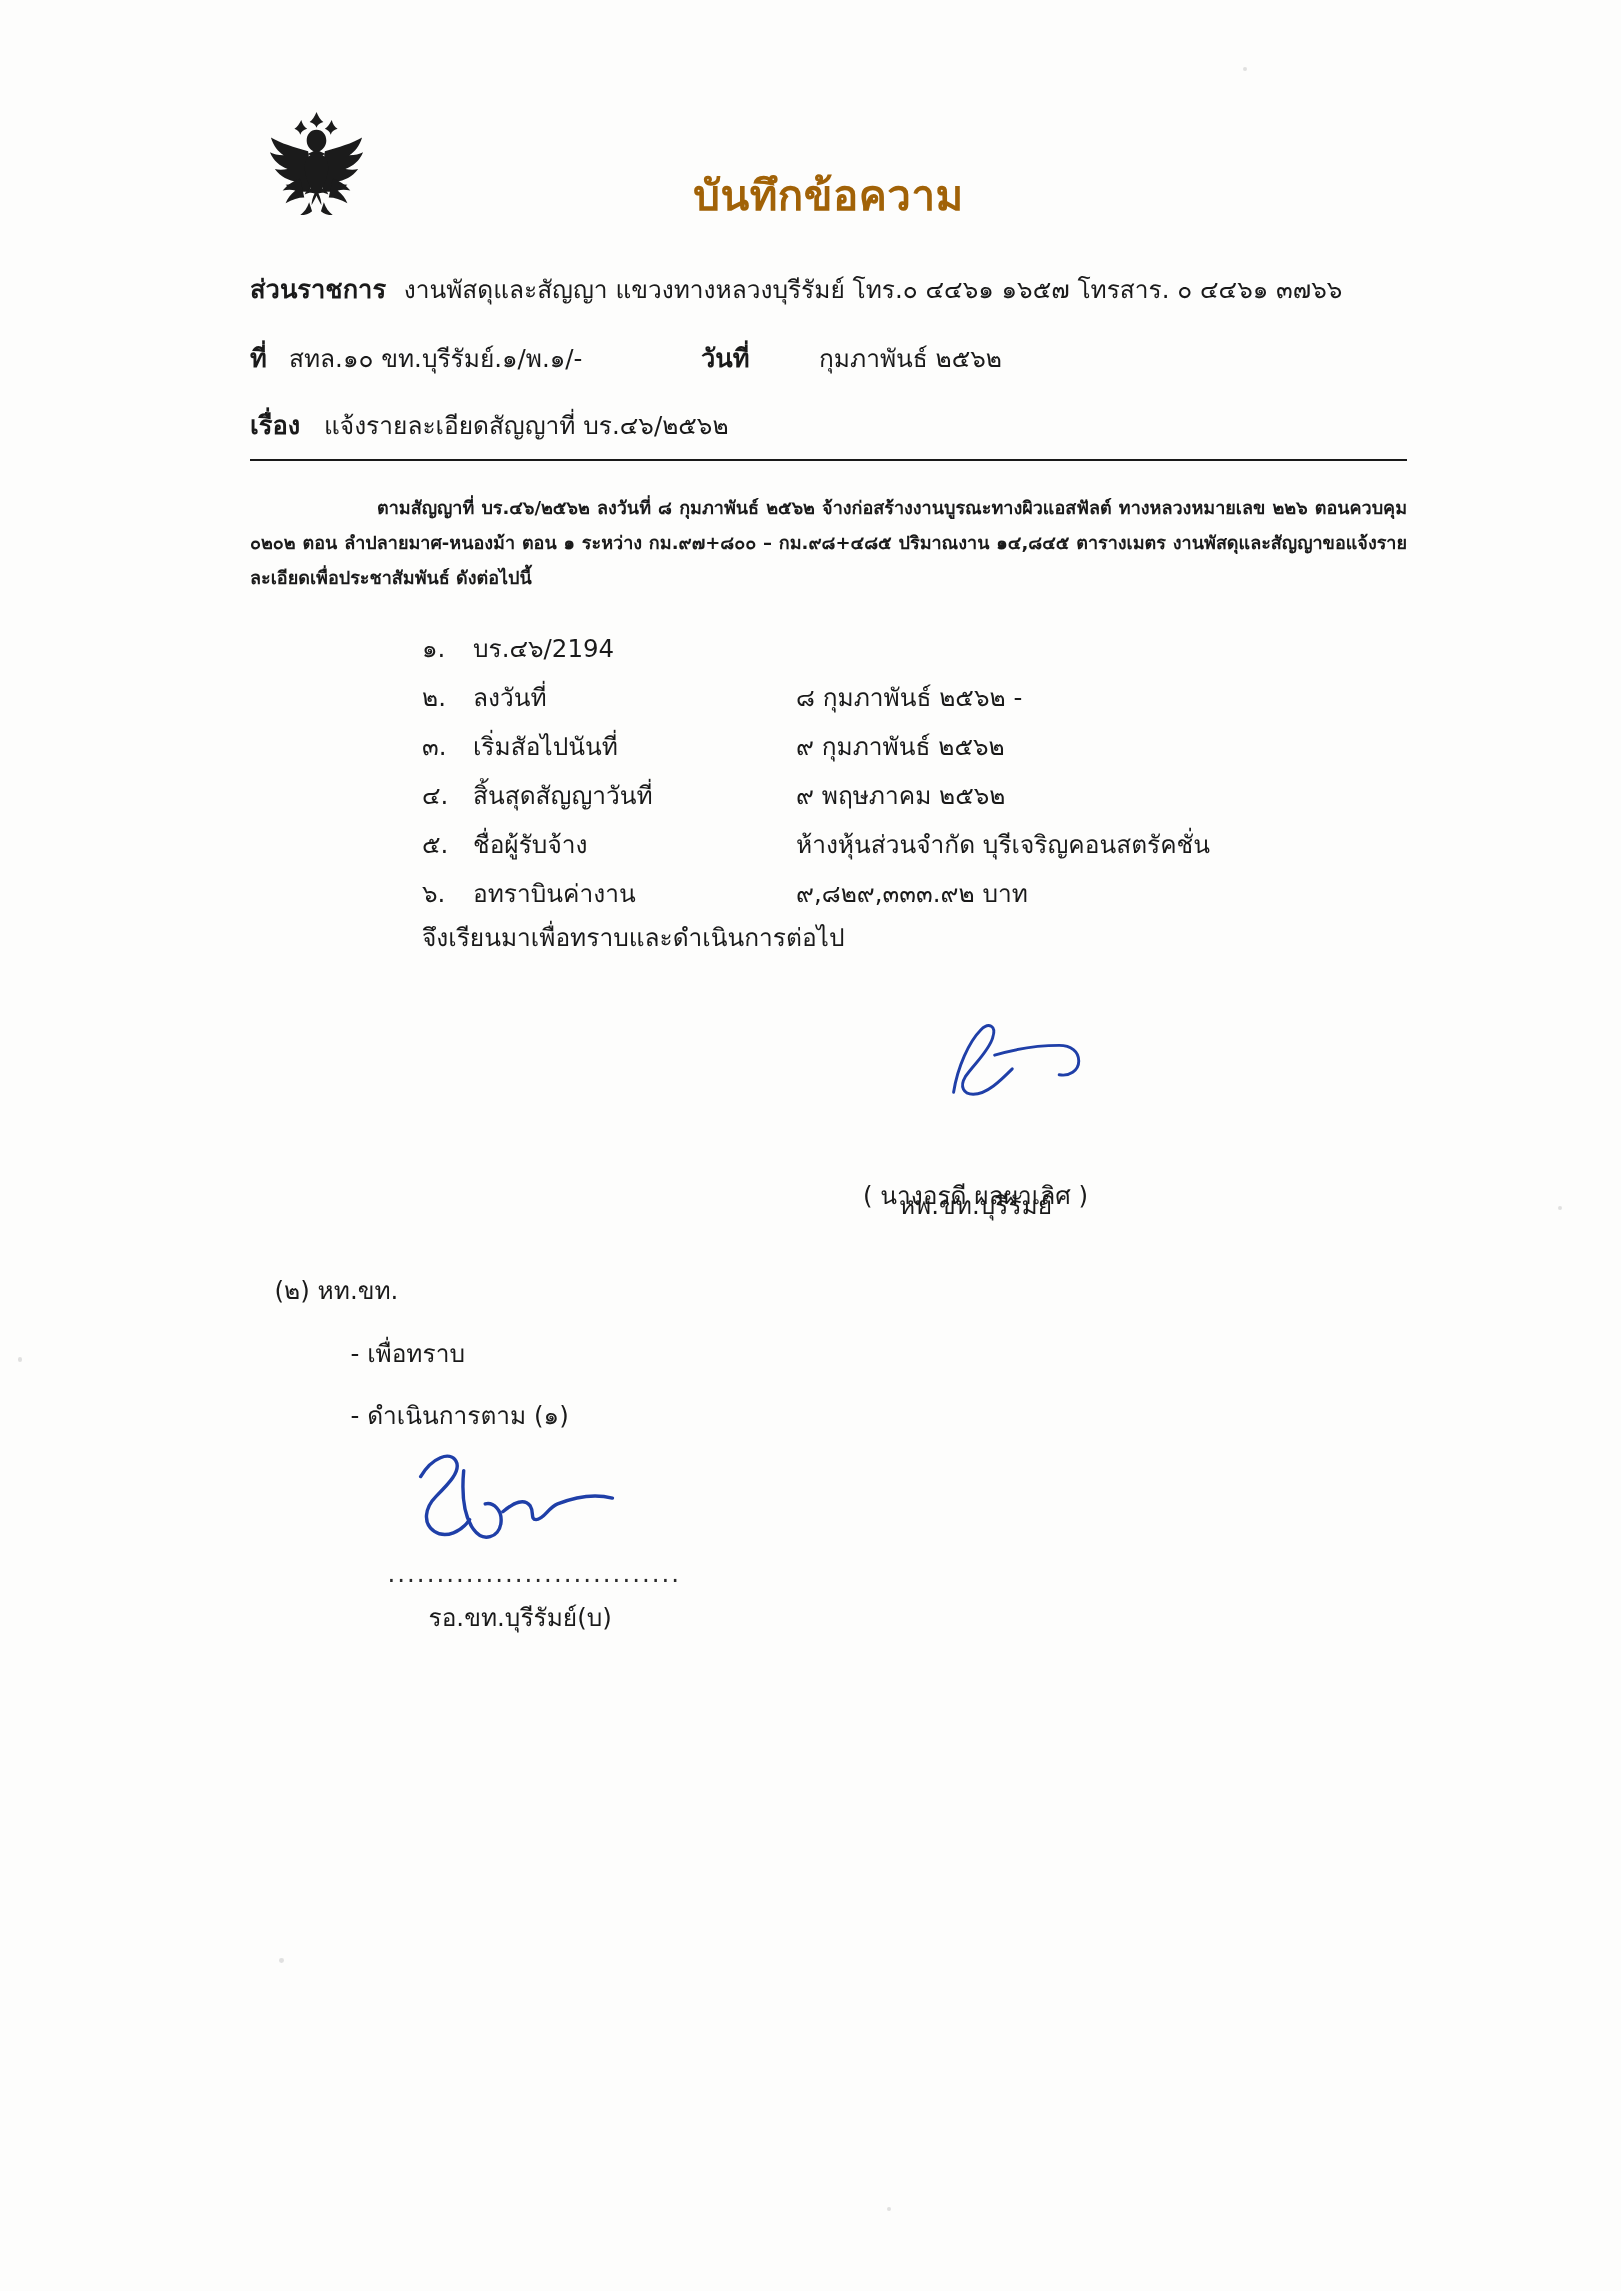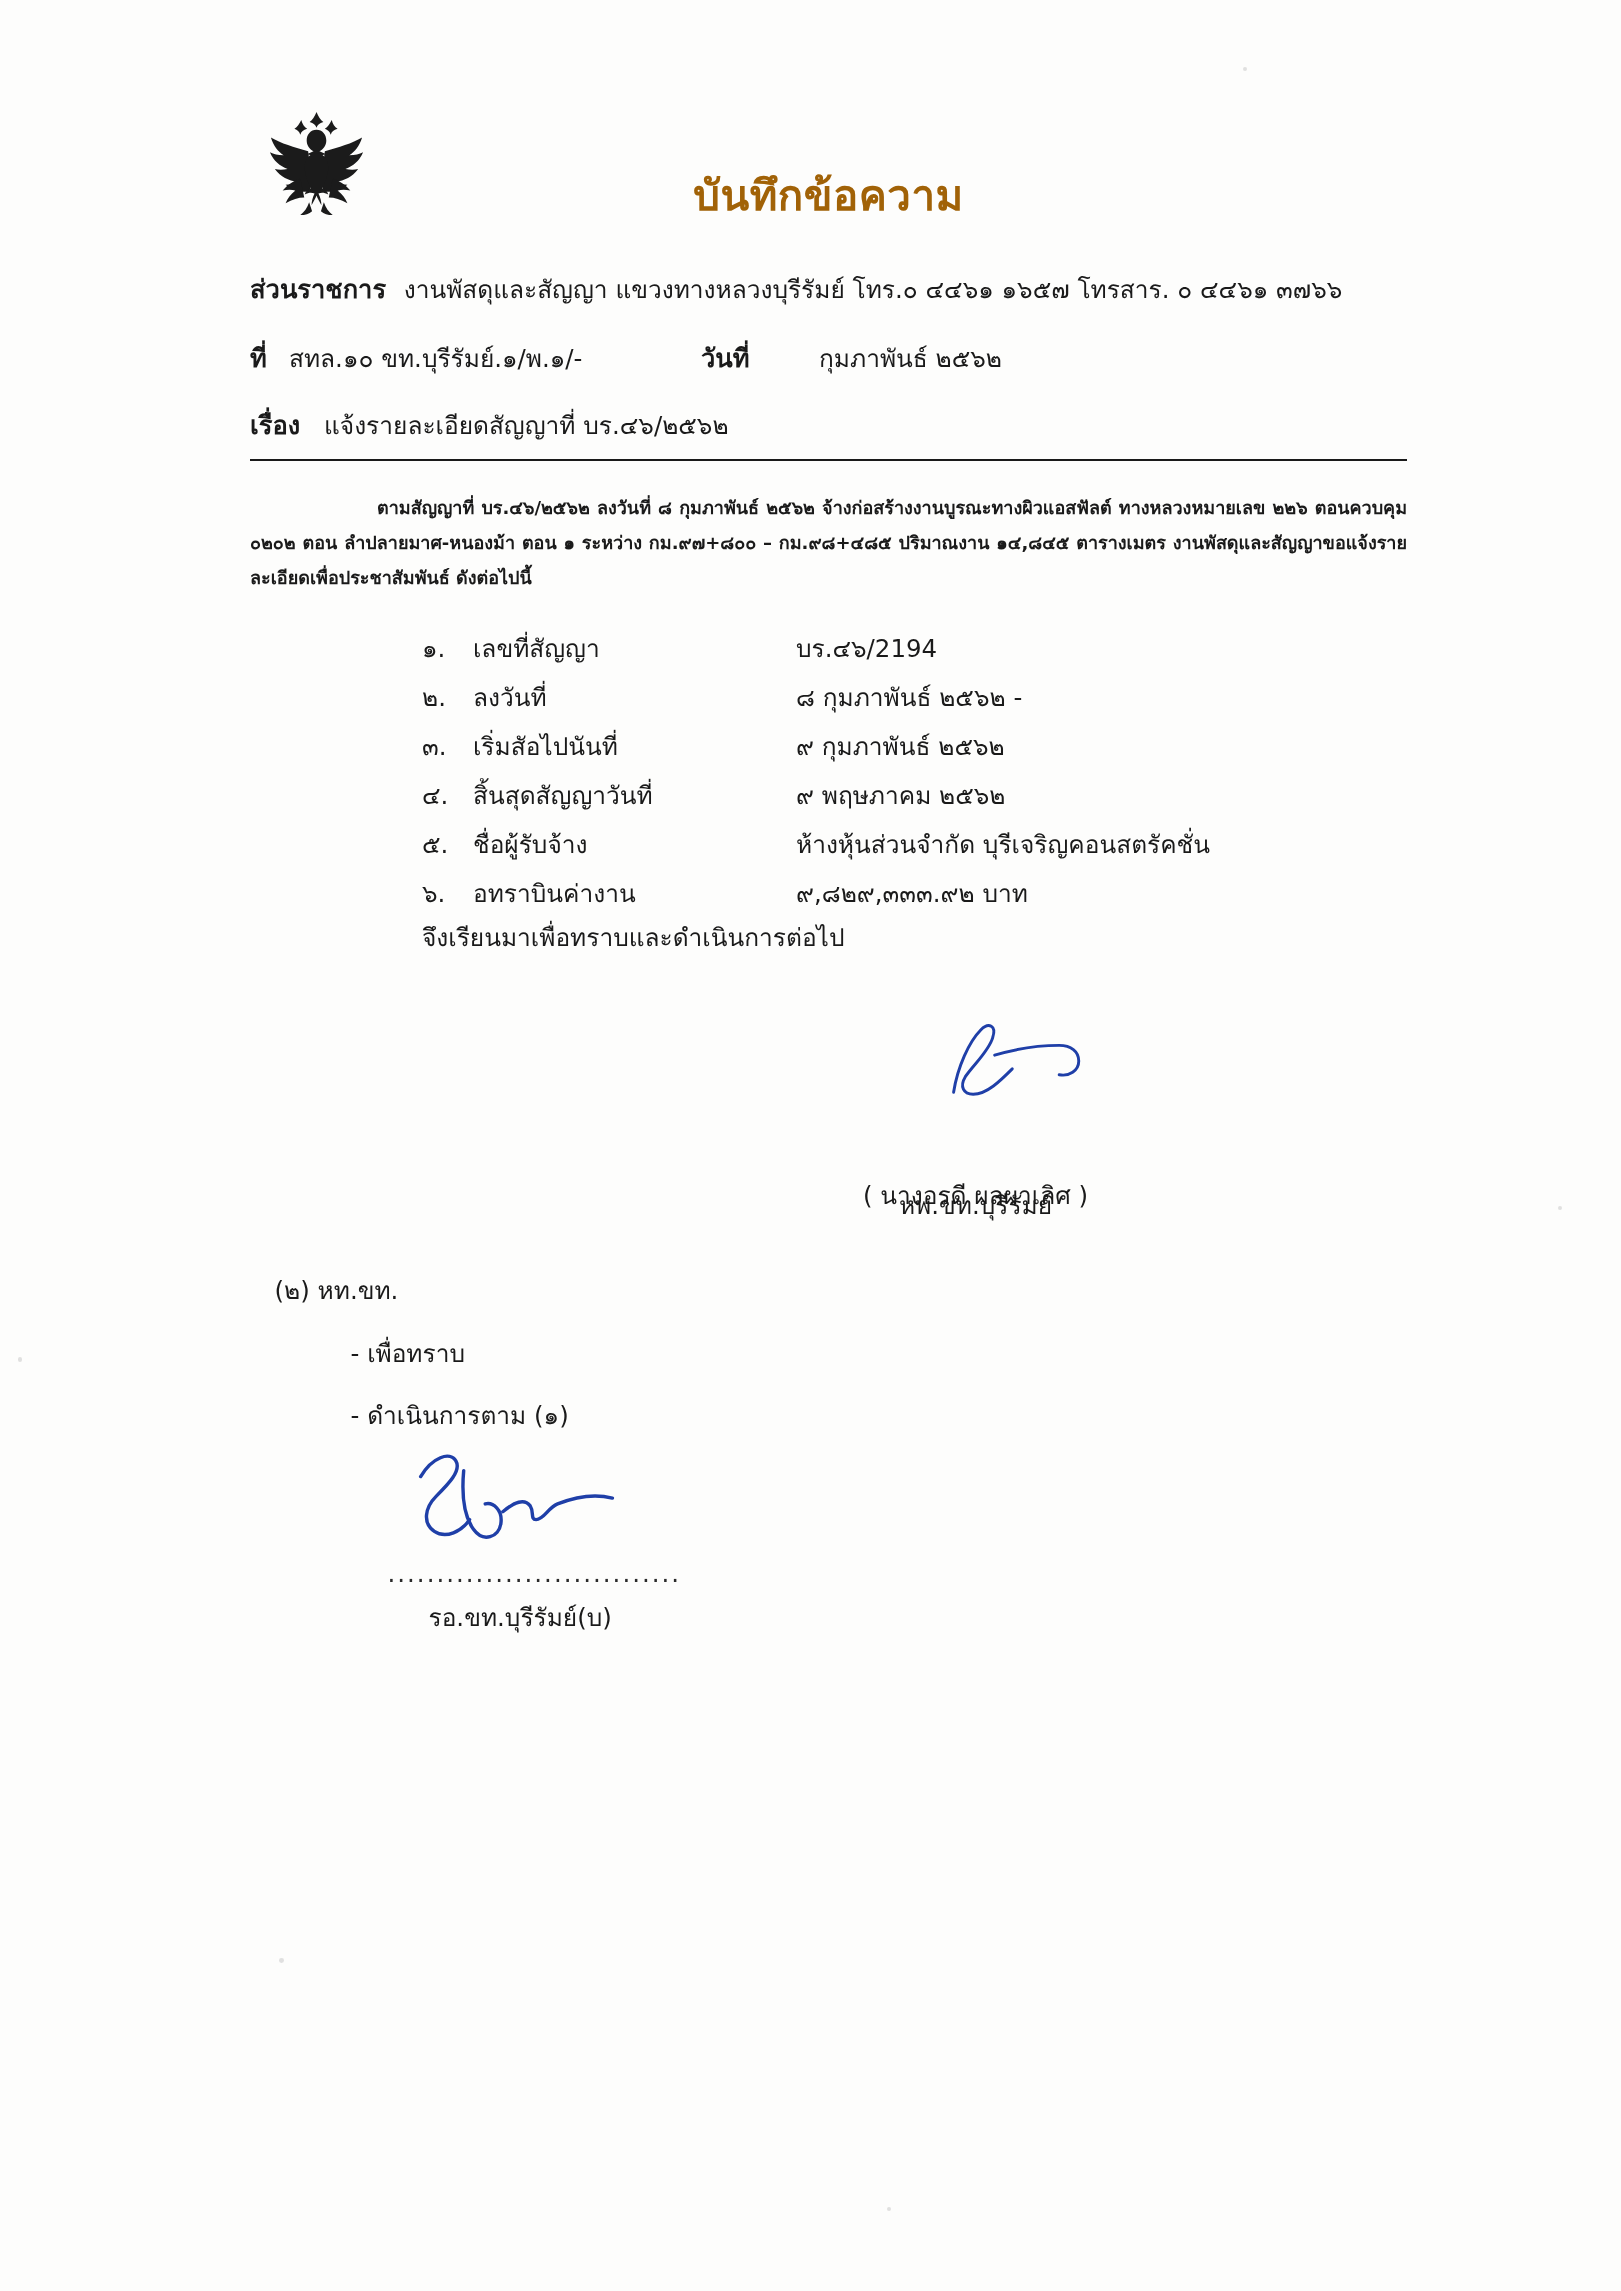--- a/index.html
+++ b/index.html
@@ -260,21 +260,20 @@
     </div>
 
     <div class="hrule"></div>
 
 
     <div class="para">ตามสัญญาที่ บร.๔๖/๒๕๖๒ ลงวันที่  ๘  กุมภาพันธ์ ๒๕๖๒   จ้างก่อสร้างงานบูรณะทางผิวแอสฟัลต์  ทางหลวงหมายเลข ๒๒๖ ตอนควบคุม ๐๒๐๒ ตอน  ลำปลายมาศ-หนองม้า  ตอน ๑ ระหว่าง กม.๙๗+๘๐๐ – กม.๙๘+๔๘๕ ปริมาณงาน ๑๔,๘๔๕ ตารางเมตร    งานพัสดุและสัญญาขอแจ้งรายละเอียดเพื่อประชาสัมพันธ์ ดังต่อไปนี้</div>
 
     <div class="items">
       <div class="item">
         <span class="num">๑.</span>
-        <span class="name">เลขที่สัญญา</span>
         <span class="value">บร.๔๖/2194</span>
       </div>
       <div class="item">
         <span class="num">๒.</span>
         <span class="name">ลงวันที่</span>
         <span class="value">๘  กุมภาพันธ์  ๒๕๖๒ -</span>
       </div>
       <div class="item">
         <span class="num">๓.</span>
         <span class="name">เริ่มสัอไปนันที่</span>

